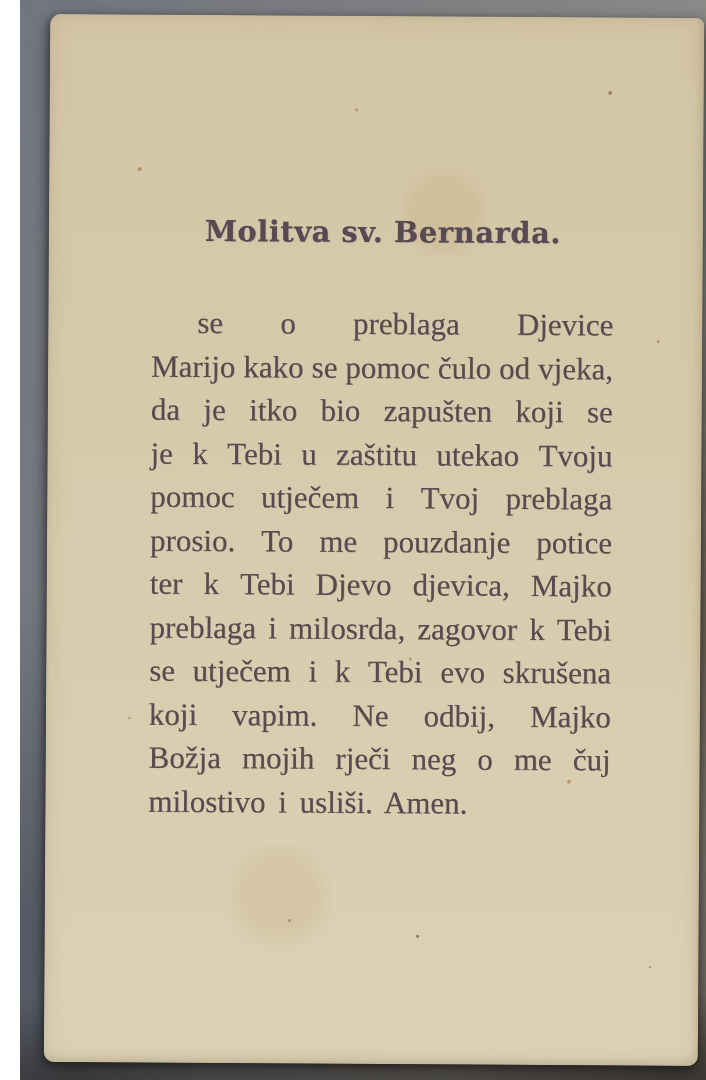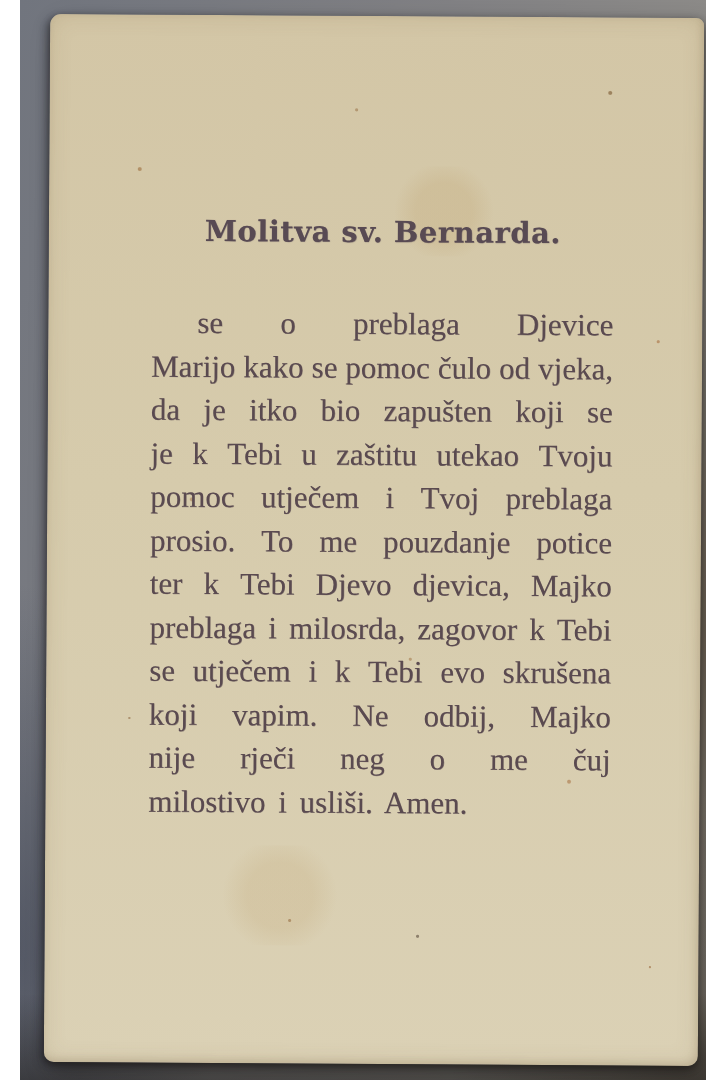--- a/index.html
+++ b/index.html
@@ -190,21 +190,22 @@
             <span>skrušena</span>
           </div>
         <div class="line justify">
             <span>koji</span>
             <span>vapim.</span>
             <span>Ne</span>
             <span>odbij,</span>
             <span>Majko</span>
           </div>
         <div class="line justify">
-            <span>nije</span>
+            <span>Božja</span>
+            <span>mojih</span>
             <span>rječi</span>
             <span>neg</span>
             <span>o</span>
             <span>me</span>
             <span>čuj</span>
           </div>
         <div class="line last">milostivo i usliši. Amen.</div>
       </div>
     </div>
   </div>

